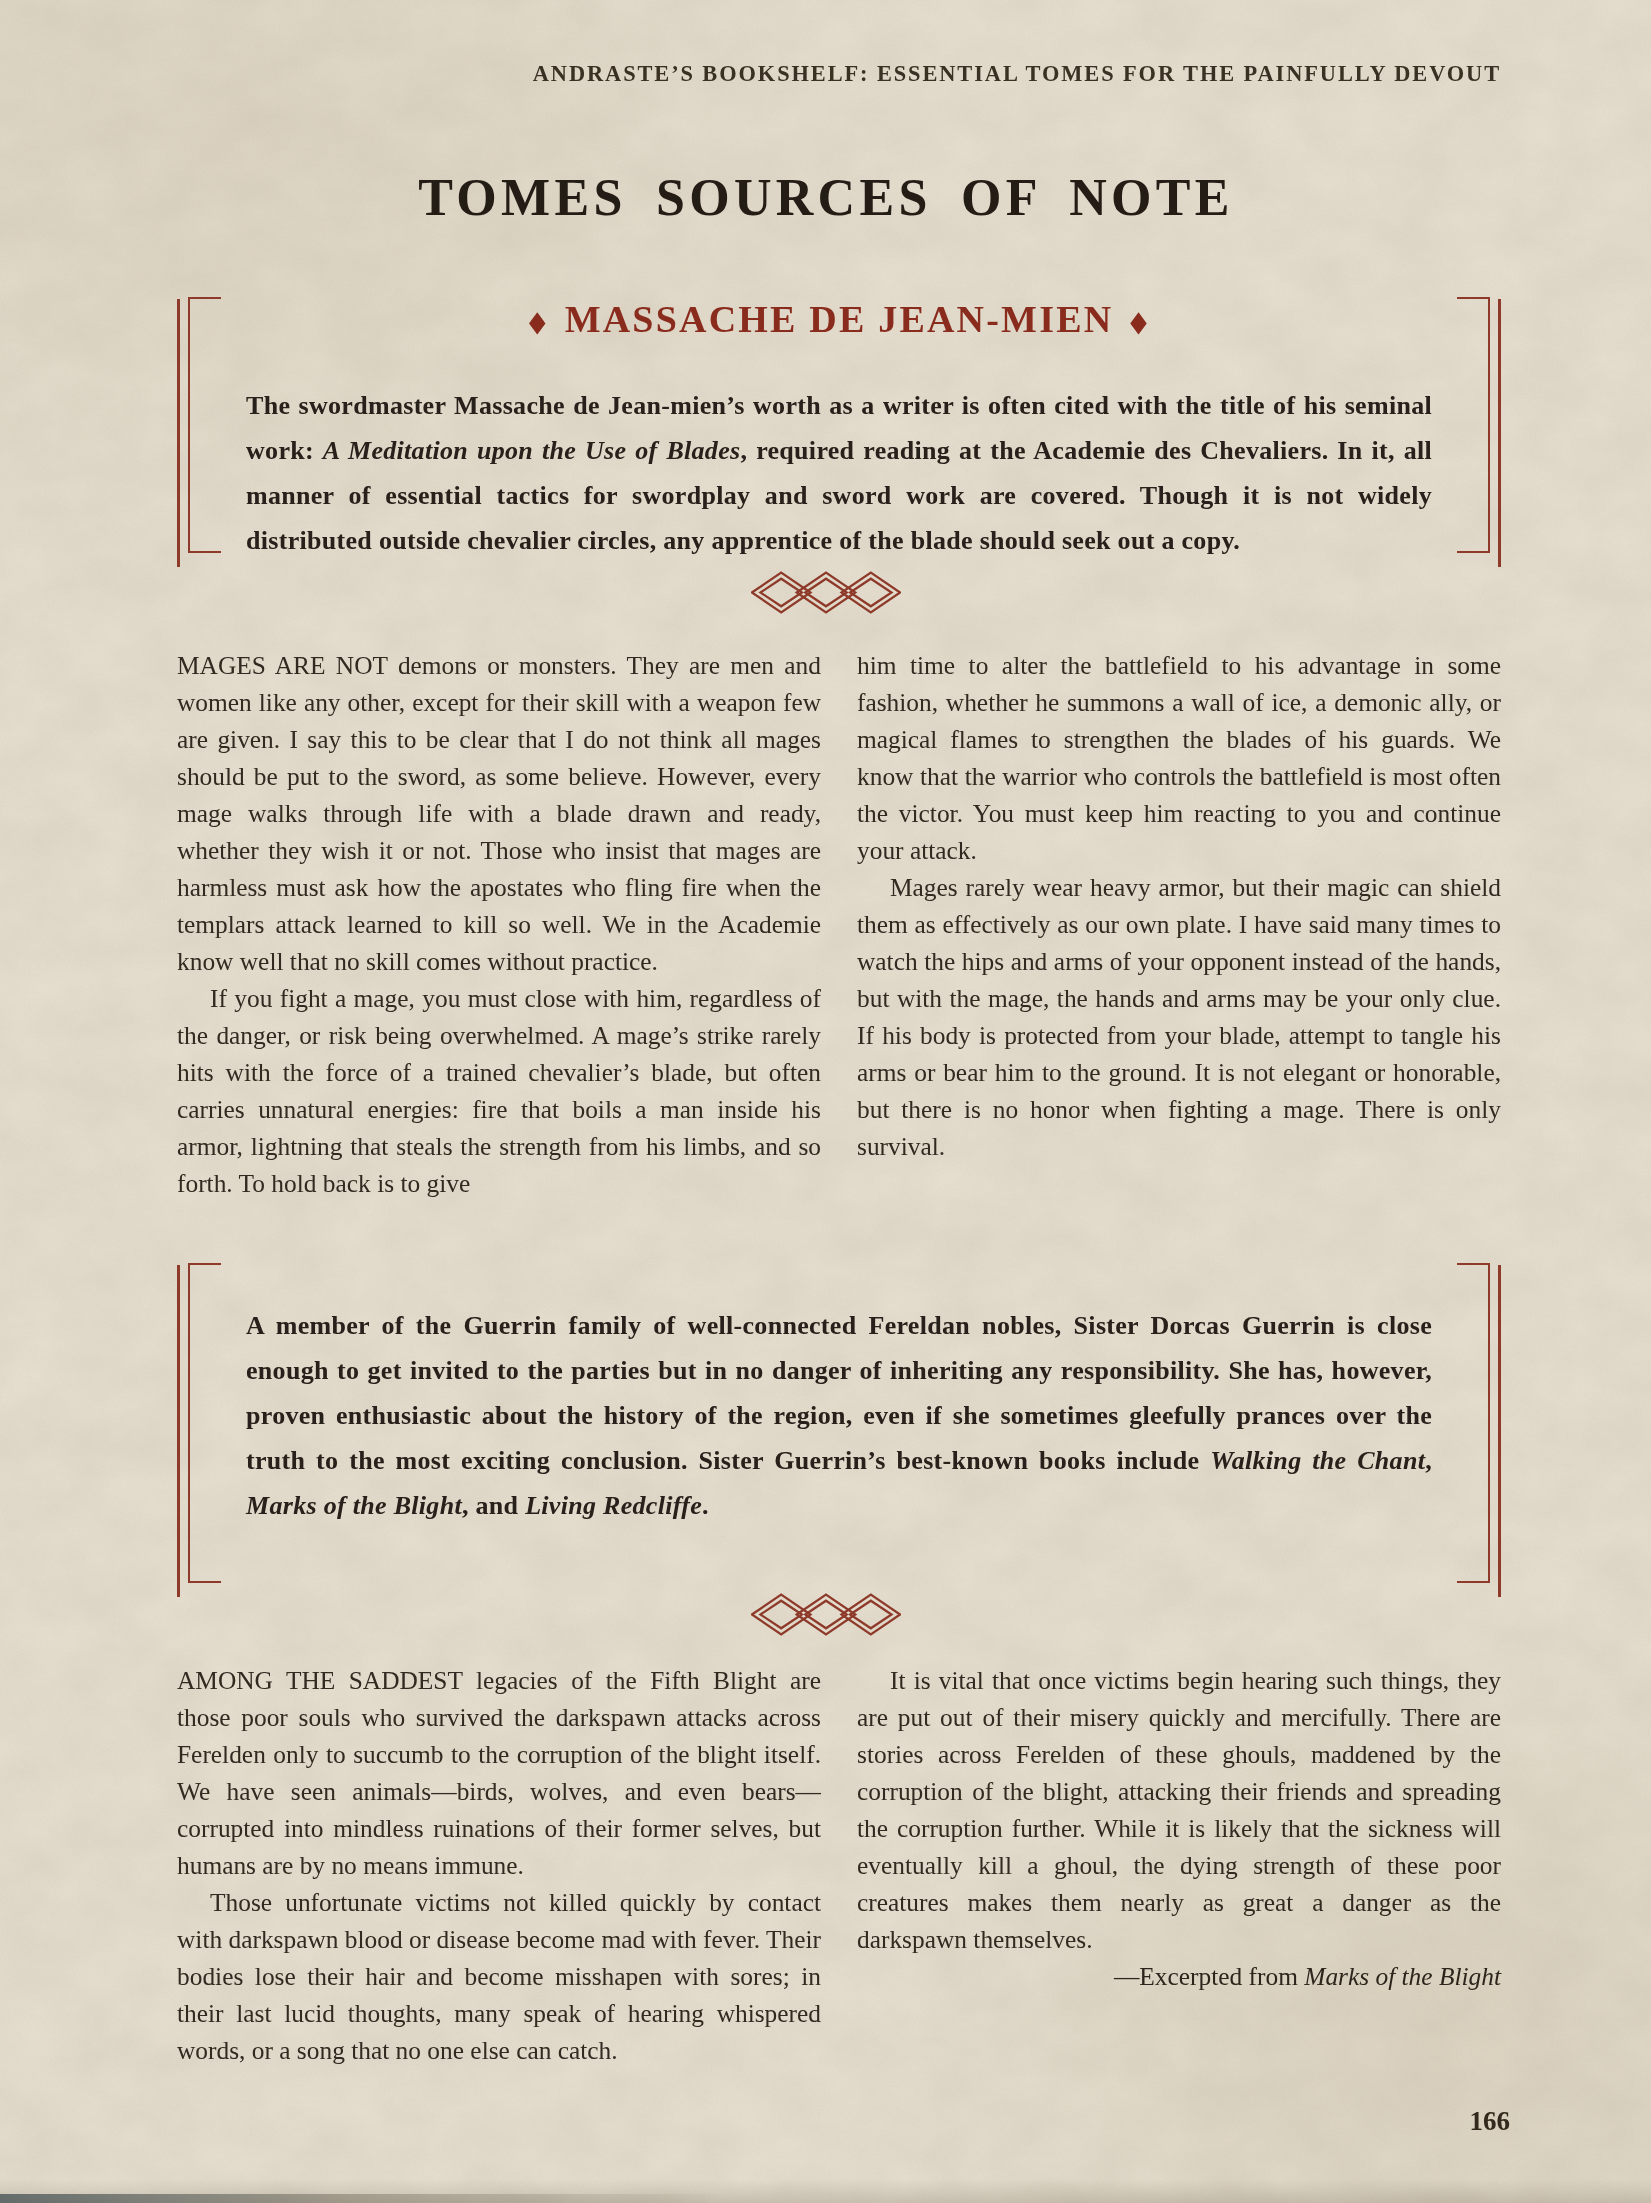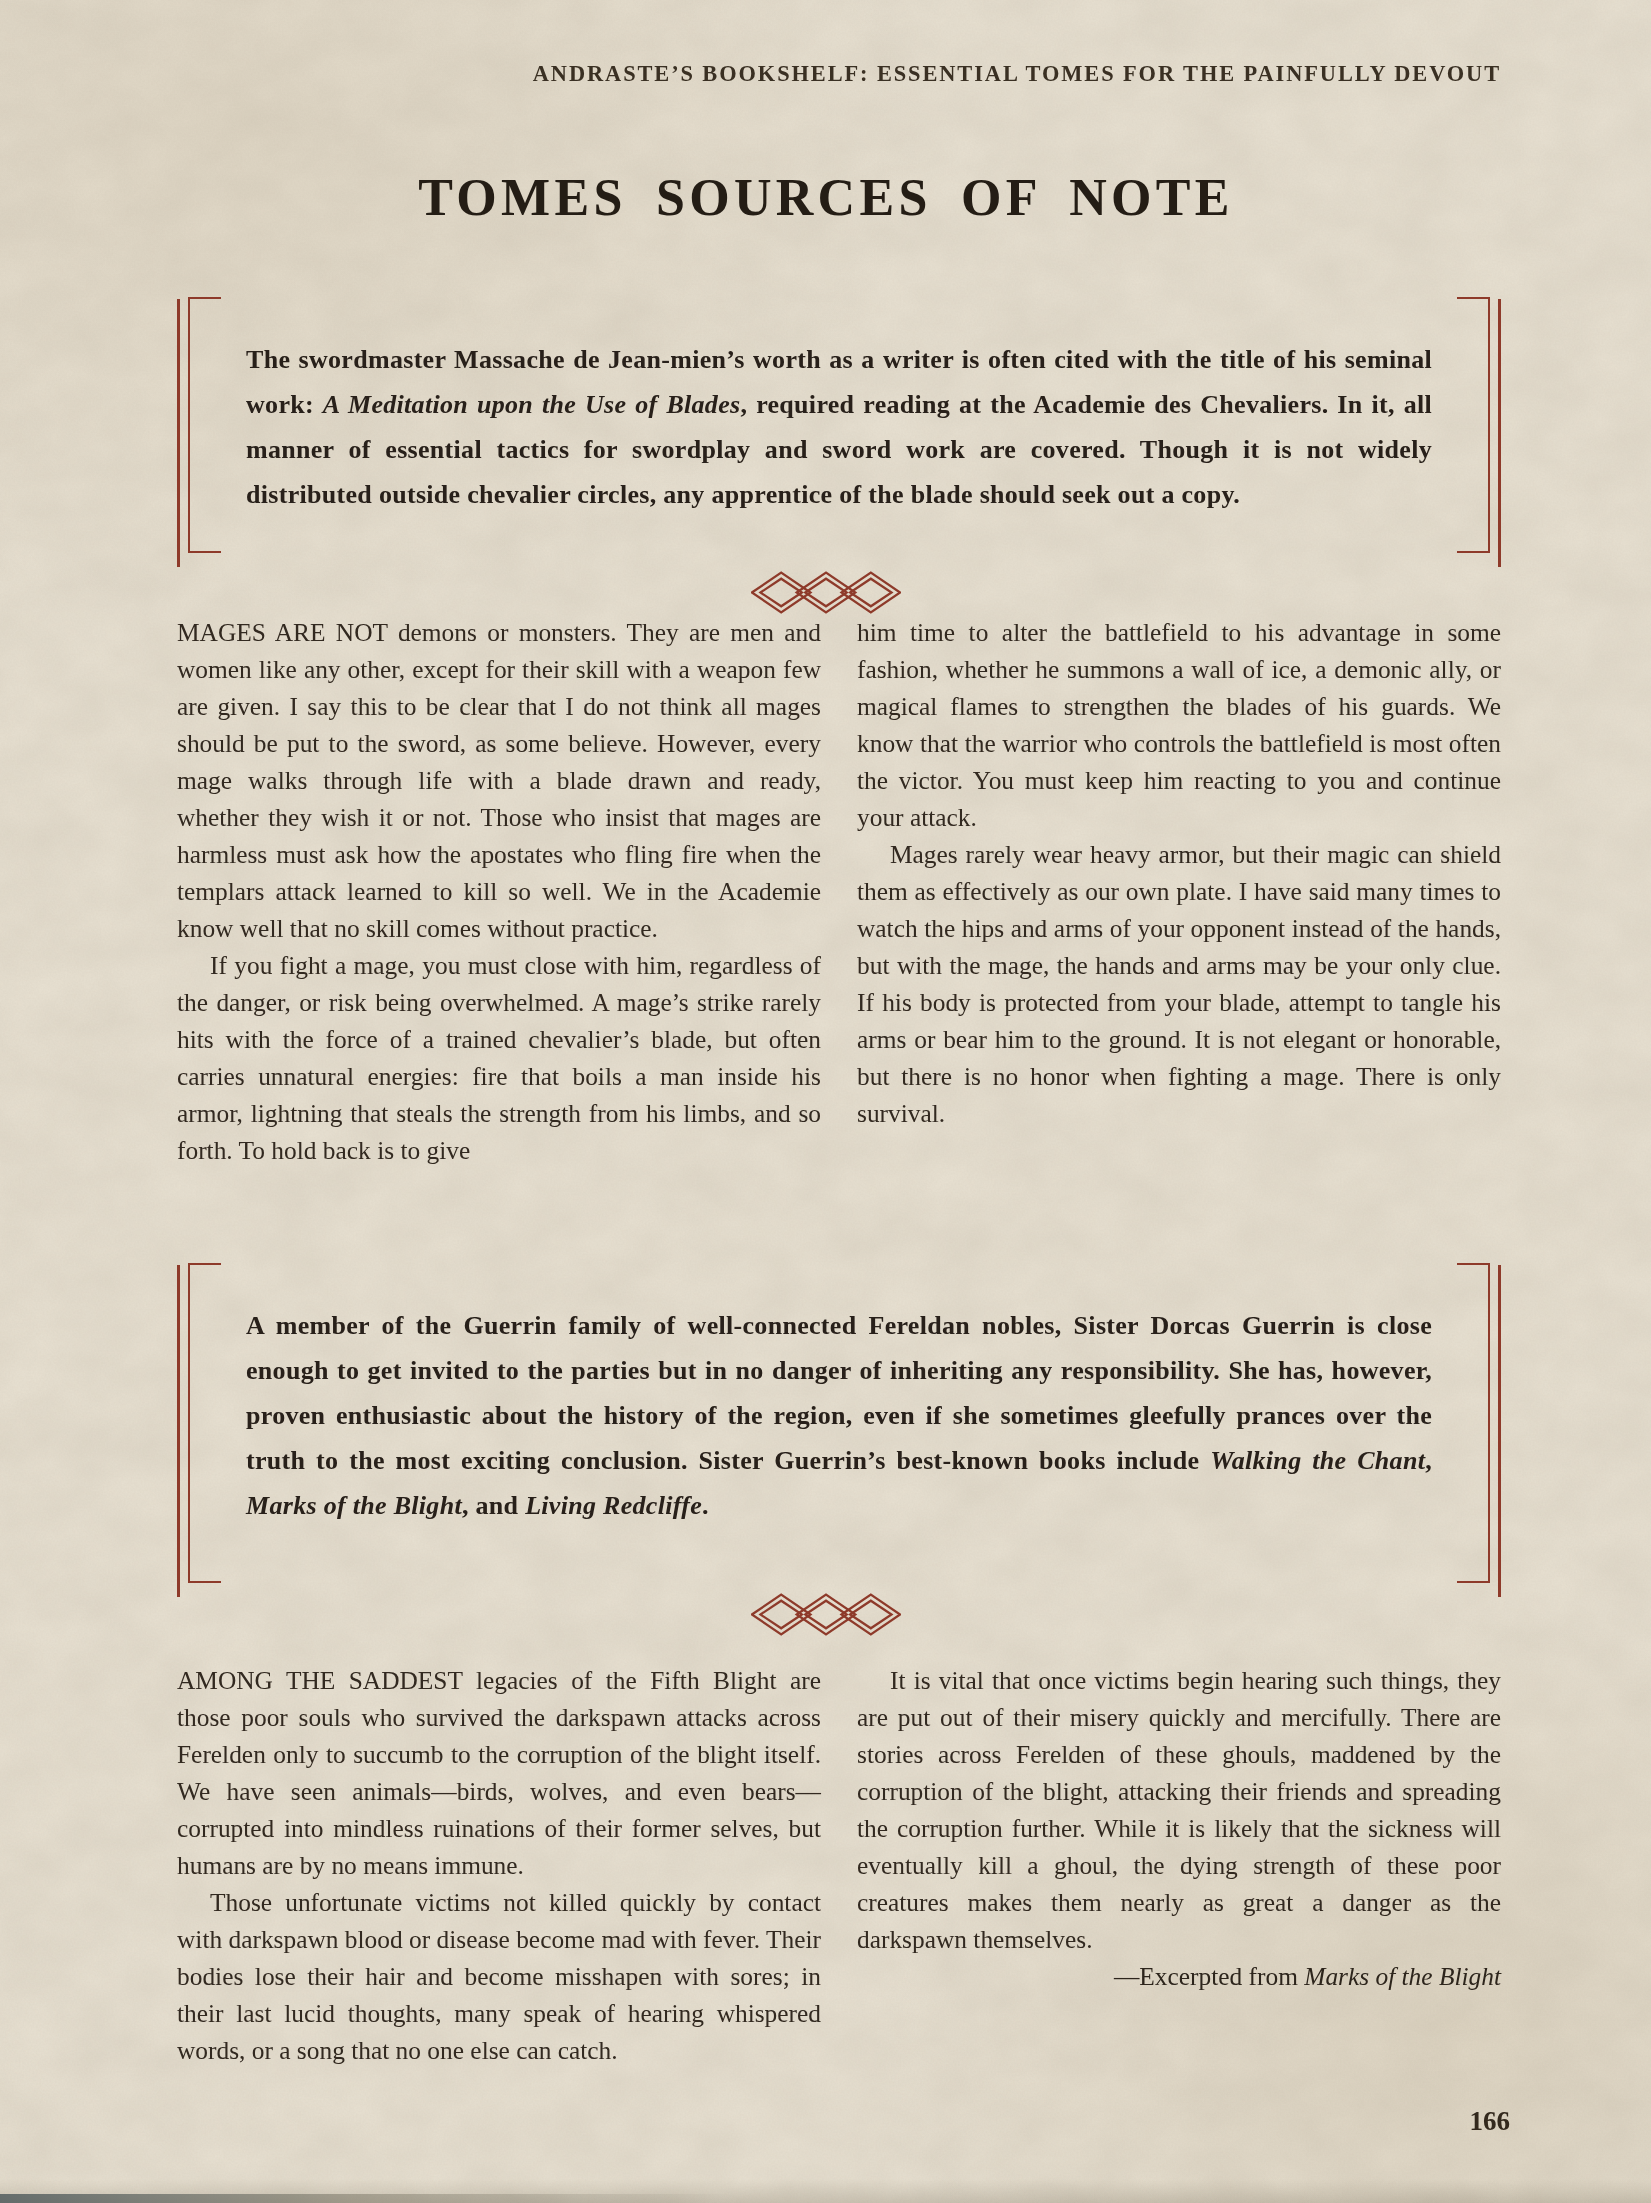--- a/index.html
+++ b/index.html
@@ -105,37 +105,38 @@
 
     <p class="running-head">ANDRASTE’S BOOKSHELF: ESSENTIAL TOMES FOR THE PAINFULLY DEVOUT</p>
 
     <h1 class="page-title">TOMES SOURCES OF NOTE</h1>
 
     <section class="note-box" style="top:297px;height:256px;">
       <span class="bk bk-line left"></span>
       <span class="bk bk-corner left"></span>
       <span class="bk bk-line right"></span>
       <span class="bk bk-corner right"></span>
+      <h2 class="sec-head"><span class="dia">◆</span><span>MASSACHE DE JEAN-MIEN</span><span class="dia">◆</span></h2>
       <p class="intro">The swordmaster Massache de Jean-mien’s worth as a writer is often cited with the title of his seminal work: <i>A Meditation upon the Use of Blades</i>, required reading at the Academie des Chevaliers. In it, all manner of essential tactics for swordplay and sword work are covered. Though it is not widely distributed outside chevalier circles, any apprentice of the blade should seek out a copy.</p>
     </section>
 
     <div class="ornament" style="top:570px;">
       <svg width="150" height="45" viewBox="0 0 174 52" xmlns="http://www.w3.org/2000/svg">
         <g fill="none" stroke="#8e3a2a" stroke-width="2.6">
           <path d="M1 26 L35 3 L69 26 L35 49 Z"></path>
             <path d="M11 26 L35 10 L59 26 L35 42 Z"></path>
           <path d="M53 26 L87 3 L121 26 L87 49 Z"></path>
             <path d="M63 26 L87 10 L111 26 L87 42 Z"></path>
           <path d="M105 26 L139 3 L173 26 L139 49 Z"></path>
             <path d="M115 26 L139 10 L163 26 L139 42 Z"></path>
         </g>
       </svg>
     </div>
 
-    <div class="columns" style="top:614px;">
+    <div class="columns" style="top:647px;">
       <div class="col">
         <p>MAGES ARE NOT demons or monsters. They are men and women like any other, except for their skill with a weapon few are given. I say this to be clear that I do not think all mages should be put to the sword, as some believe. However, every mage walks through life with a blade drawn and ready, whether they wish it or not. Those who insist that mages are harmless must ask how the apostates who fling fire when the templars attack learned to kill so well. We in the Academie know well that no skill comes without practice.</p>
         <p class="indent">If you fight a mage, you must close with him, regardless of the danger, or risk being overwhelmed. A mage’s strike rarely hits with the force of a trained chevalier’s blade, but often carries unnatural energies: fire that boils a man inside his armor, lightning that steals the strength from his limbs, and so forth. To hold back is to give</p>
       </div>
       <div class="col">
         <p>him time to alter the battlefield to his advantage in some fashion, whether he summons a wall of ice, a demonic ally, or magical flames to strengthen the blades of his guards. We know that the warrior who controls the battlefield is most often the victor. You must keep him reacting to you and continue your attack.</p>
         <p class="indent">Mages rarely wear heavy armor, but their magic can shield them as effectively as our own plate. I have said many times to watch the hips and arms of your opponent instead of the hands, but with the mage, the hands and arms may be your only clue. If his body is protected from your blade, attempt to tangle his arms or bear him to the ground. It is not elegant or honorable, but there is no honor when fighting a mage. There is only survival.</p>
       </div>
     </div>
 

